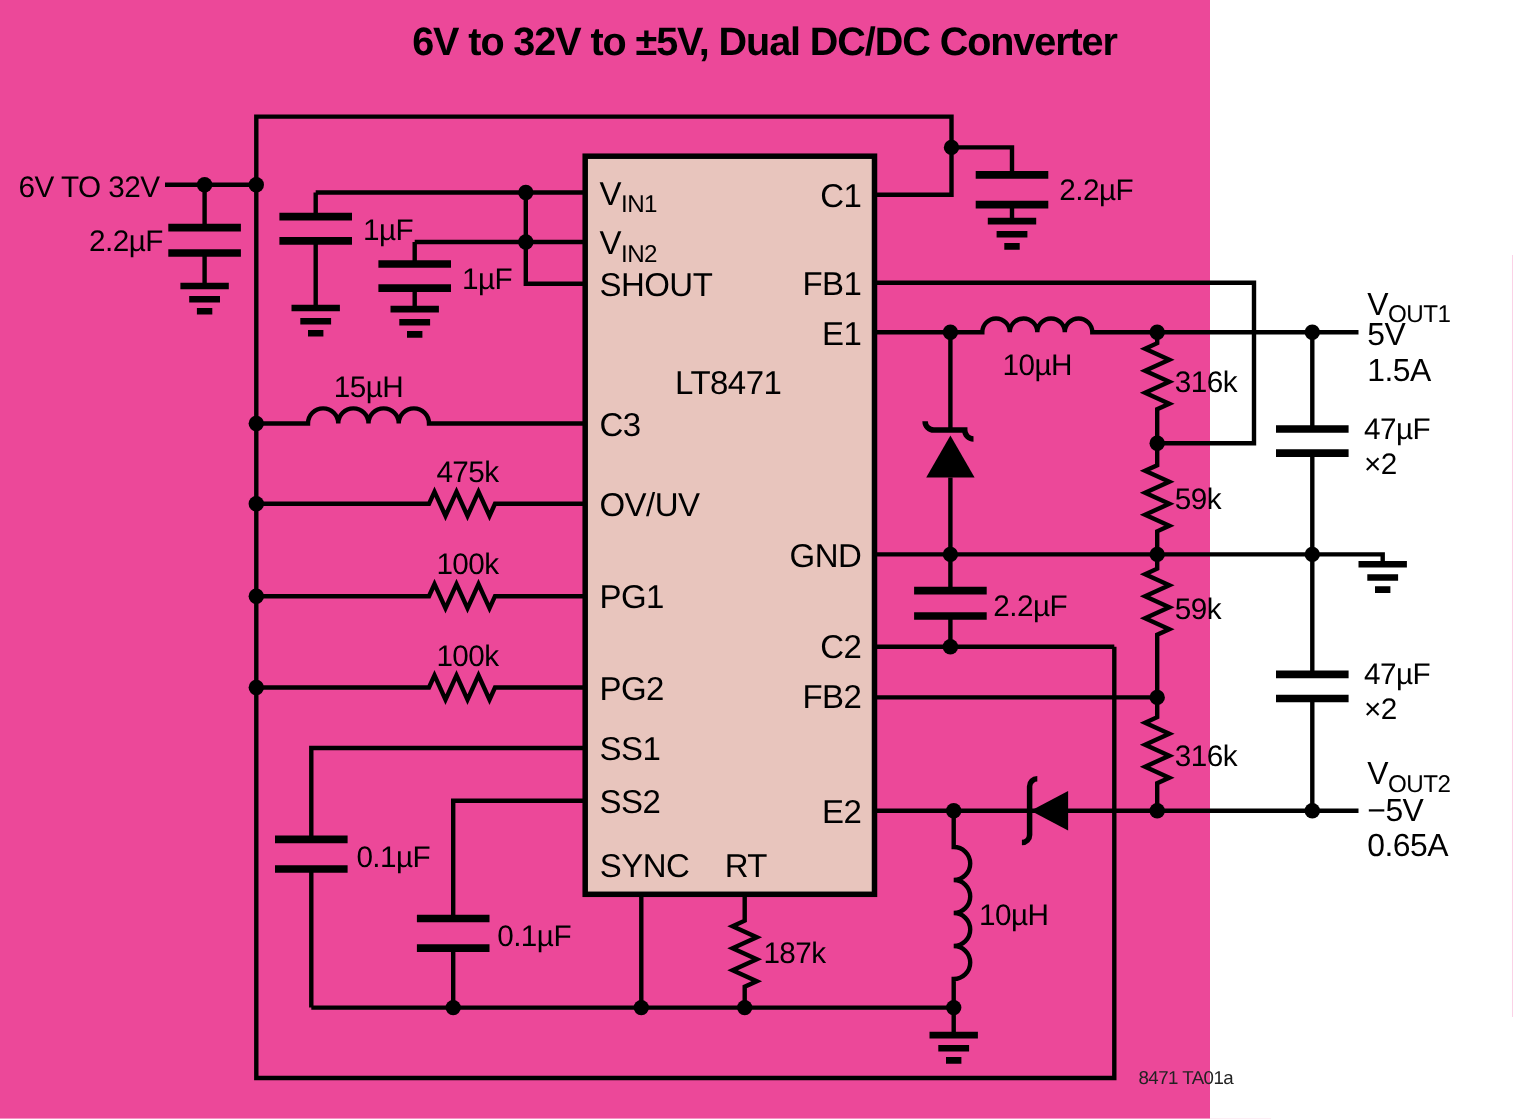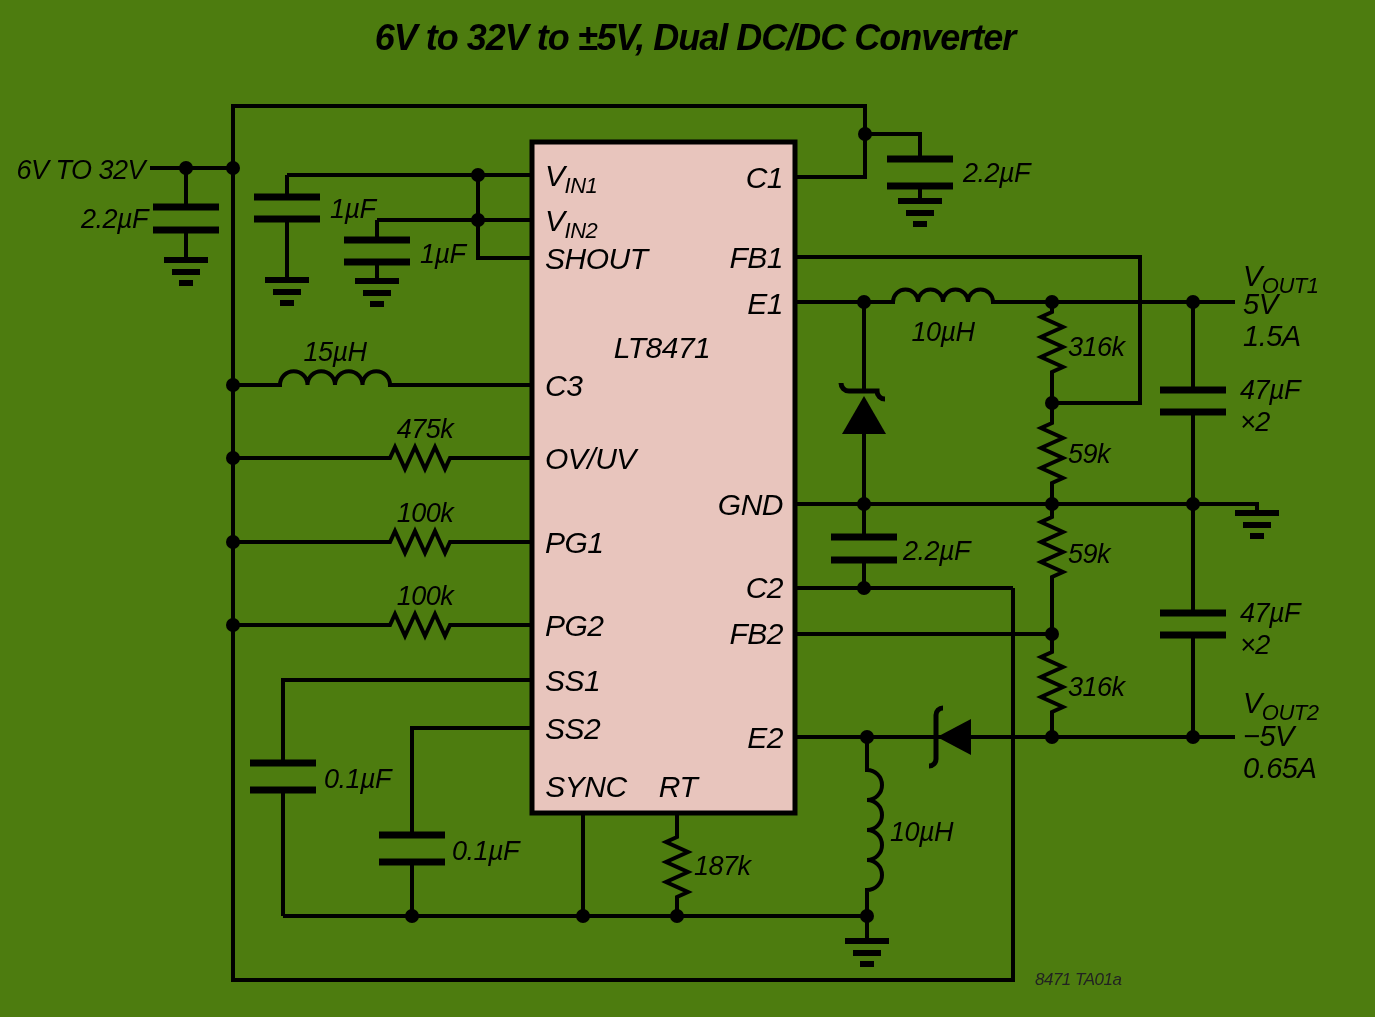--- a/index.html
+++ b/index.html
@@ -1,16 +1,16 @@
 <!DOCTYPE html>
 <html><head>
 <meta charset="utf-8">
 <style>
   html,body { margin:0; padding:0; background:#ffffff; }
-  .stage { width:1375px; height:1017px; position:relative; background:#4d7c0f;font-style:italic; }
+  .stage { width:1100px; height:1017px; position:relative; background:#ec4899; }
   svg { display:block; font-family:"Liberation Sans", sans-serif; }
   .wire   { stroke:#000; stroke-width:4; fill:none; }
   .plate  { stroke:#000; stroke-width:7; fill:none; }
   .gnd1   { stroke:#000; stroke-width:6; fill:none; }
   .sym    { stroke:#000; stroke-width:5; fill:none; }
   .dot    { fill:#000; stroke:none; }
   .tri    { fill:#000; stroke:none; }
   .lbl    { fill:#000; font-size:27px; letter-spacing:-0.5px; }
   .pin    { fill:#000; font-size:30px; letter-spacing:-0.5px; }
   .sub    { font-size:22px; }

